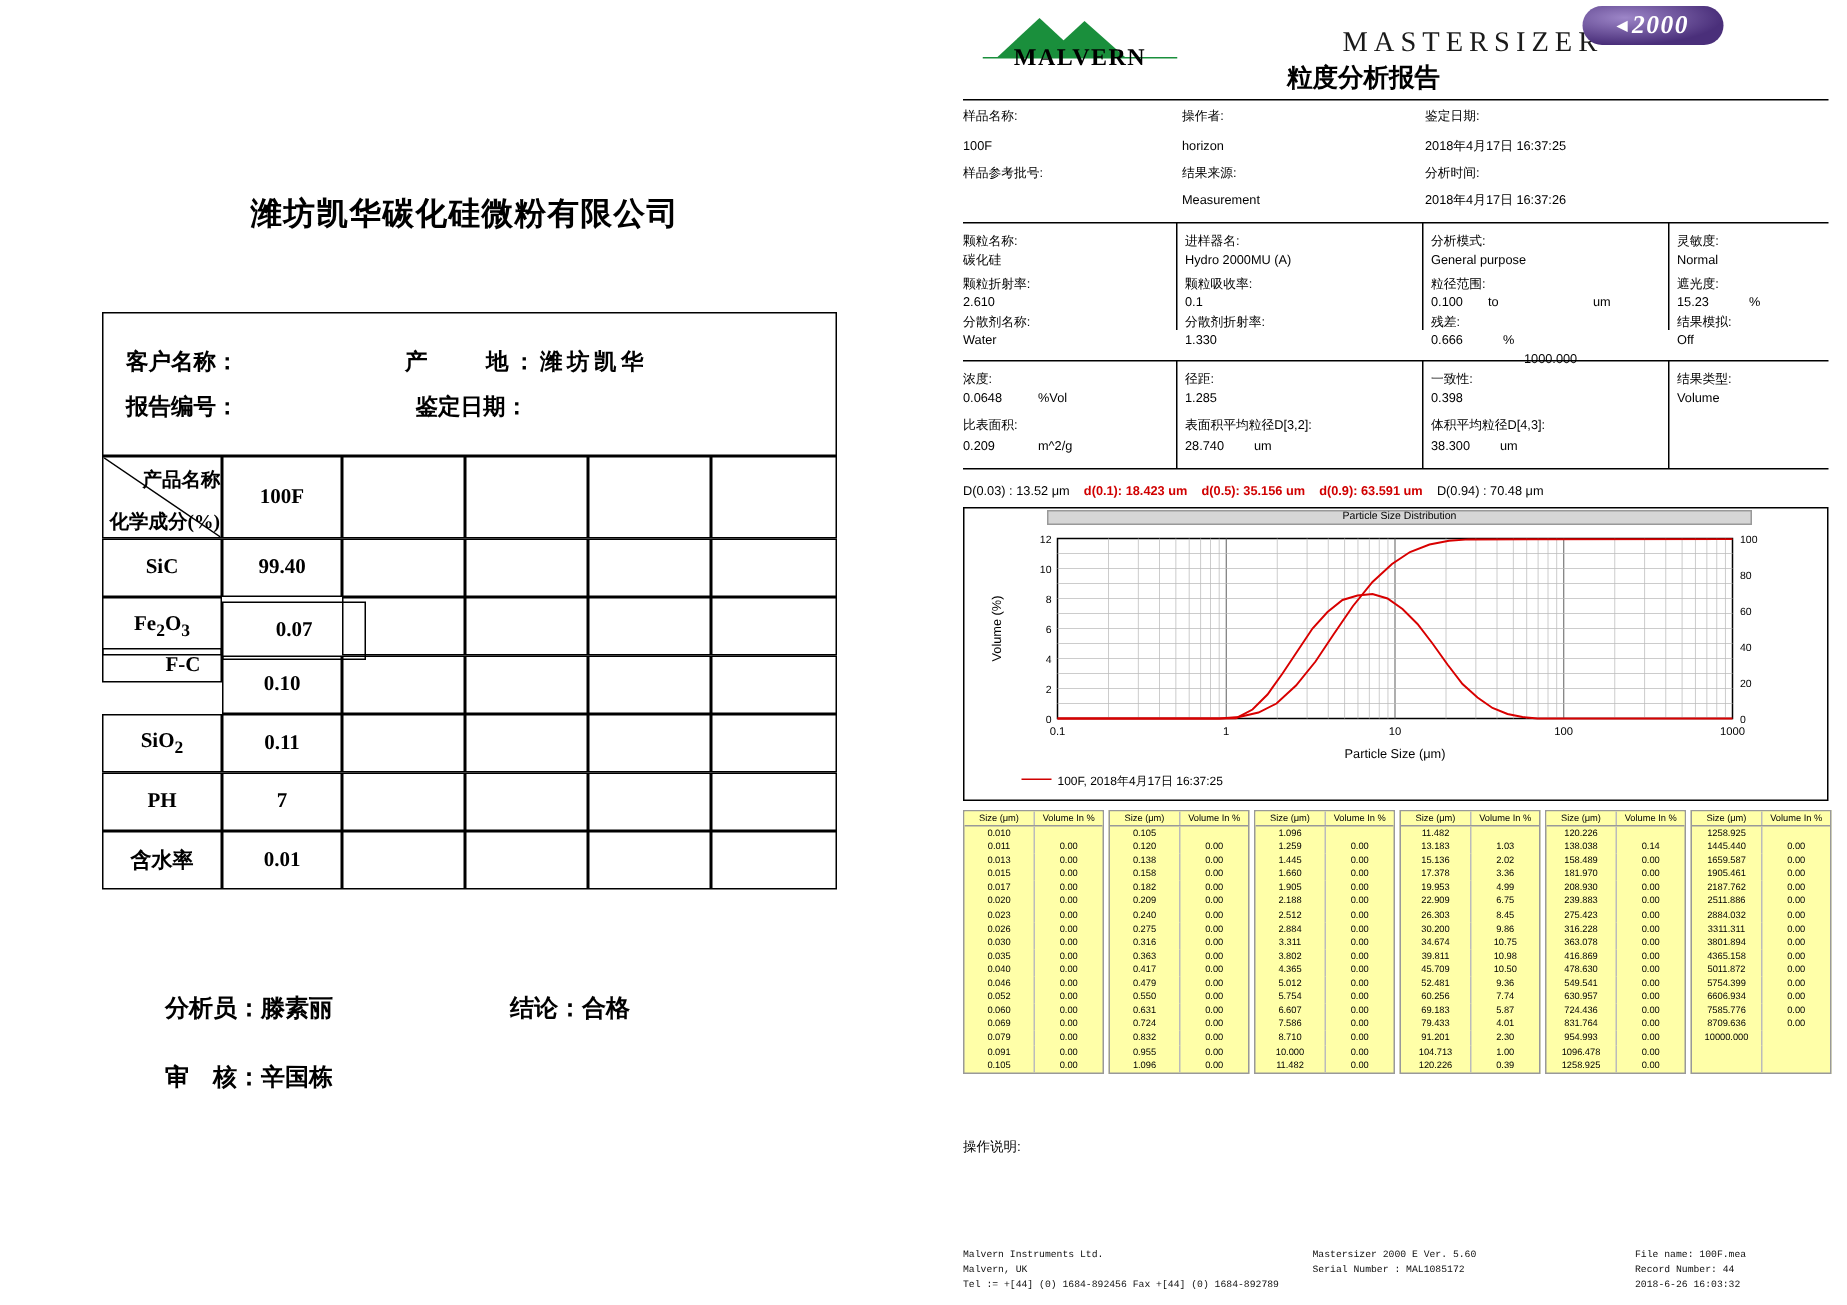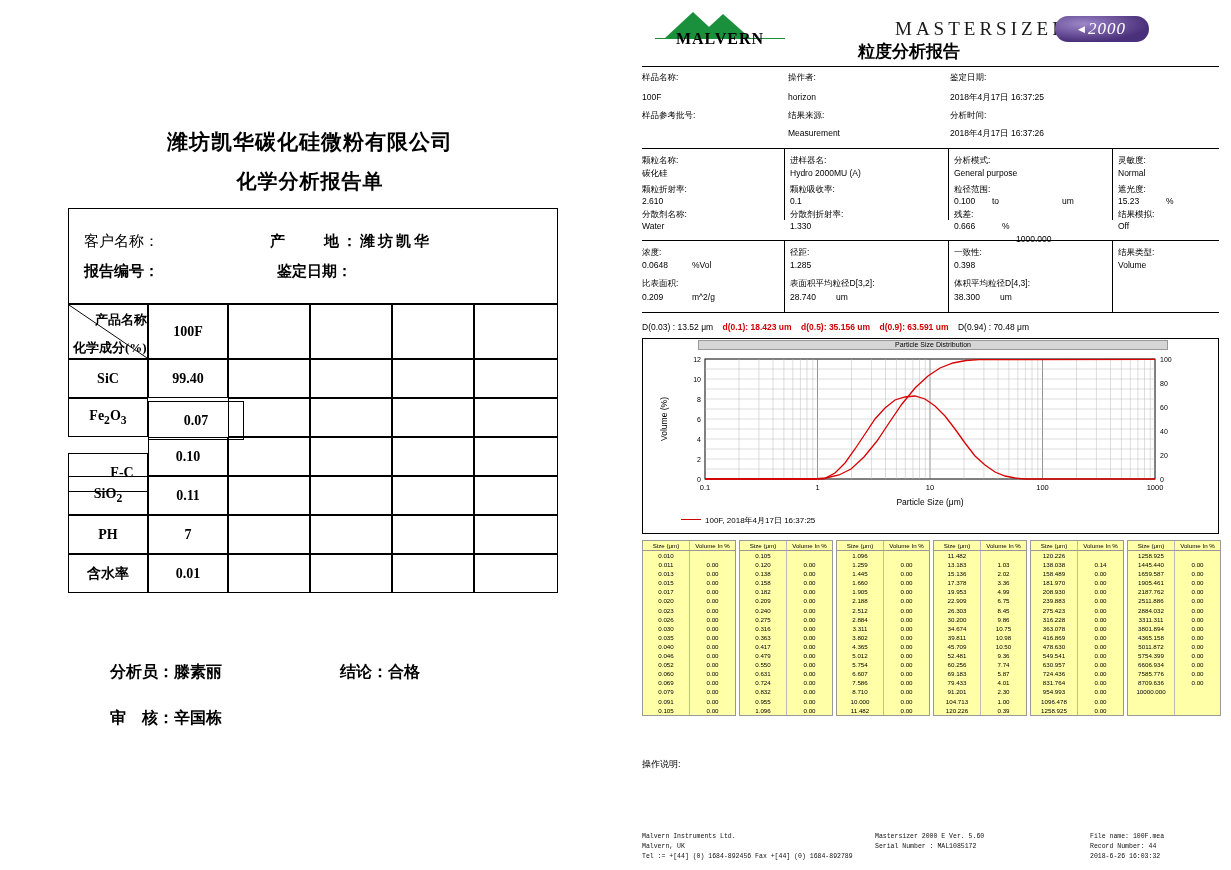--- a/index.html
+++ b/index.html
@@ -13,21 +13,21 @@
     overflow:hidden;
   }
   .page { position:relative; width:1231px; height:870px; }
 
   
   .left-doc { position:absolute; left:0; top:0; width:620px; height:870px; }
   .left-title { position:absolute; width:620px; text-align:center; font-family:"Liberation Serif", serif; font-weight:bold; color:#000; }
   .left-title.t1 { top:128px; font-size:21px; letter-spacing:1px; }
   .left-title.t2 { top:168px; font-size:20px; letter-spacing:1px; }
   .hdr-box { position:absolute; left:68px; top:208px; width:490px; height:96px; border:1px solid #000; }
-  .hdr-line1 { position:absolute; left:84px; top:232px; font-family:"Liberation Serif", serif; font-weight:normal; font-size:15px; }
+  .hdr-line1 { position:absolute; left:84px; top:232px; font-family:"Liberation Serif", serif; font-weight:bold; font-size:15px; }
   .hdr-line1b { position:absolute; left:270px; top:232px; font-family:"Liberation Serif", serif; font-weight:bold; font-size:15px; letter-spacing:3px;}
   .hdr-line2 { position:absolute; left:84px; top:262px; font-family:"Liberation Serif", serif; font-weight:bold; font-size:15px; }
   .hdr-line2b { position:absolute; left:277px; top:262px; font-family:"Liberation Serif", serif; font-weight:bold; font-size:15px; }
 
   .grid { position:absolute; left:68px; top:304px; width:490px; height:295px; }
   .grid .cell { position:absolute; border:1px solid #000; }
   .grid .lbl { display:flex; align-items:center; justify-content:center; font-family:"Liberation Serif", serif; font-weight:bold; font-size:14px; height:100%; }
   .diag { position:absolute; left:0; top:0; width:100%; height:100%; }
   .cat-top { position:absolute; left:26px; top:6px; font-family:"Liberation Serif", serif; font-weight:bold; font-size:13px; }
   .cat-bot { position:absolute; left:4px; top:34px; font-family:"Liberation Serif", serif; font-weight:bold; font-size:13px; }
@@ -37,21 +37,21 @@
   .fl2 { left:340px; top:662px; }
   .fl3 { left:110px; top:708px; }
 
   
   .right-doc { position:absolute; left:630px; top:0; width:601px; height:870px; font-size:8px; }
 
   .malvern-logo { position:absolute; left:25px; top:8px; width:130px; height:36px; }
   .mal-text { position:absolute; left:25px; top:30px; width:130px; text-align:center; font-family:"Liberation Serif", serif; font-weight:bold; font-size:16px; color:#000000; letter-spacing:1px; }
 
   .mastersizer { position:absolute; left:265px; top:18px; font-family:"Liberation Serif", serif; font-size:19px; letter-spacing:4px; color:#1a1a1a; }
-  .badge2000 { position:absolute; left:425px; top:16px; width:94px; height:26px; border-radius:13px; background:radial-gradient(ellipse at 30% 30%, #9d86c8, #4a2f7a 70%); color:#fff; font-family:"Liberation Serif", serif; font-style:italic; font-weight:normal; font-size:17px; display:flex; align-items:center; justify-content:center; letter-spacing:1px; }
+  .badge2000 { position:absolute; left:425px; top:4px; width:94px; height:26px; border-radius:13px; background:radial-gradient(ellipse at 30% 30%, #9d86c8, #4a2f7a 70%); color:#fff; font-family:"Liberation Serif", serif; font-style:italic; font-weight:bold; font-size:17px; display:flex; align-items:center; justify-content:center; letter-spacing:1px; }
   .badge2000::before { content:"◀"; font-size:9px; margin-right:2px; font-style:normal;}
   .cn-title { position:absolute; left:228px; top:40px; font-family:"Liberation Serif", serif; font-weight:bold; font-size:17px; }
 
   .hr { position:absolute; left:12px; width:577px; height:1px; background:#000; }
 
   .fld { position:absolute; font-size:8.5px; font-family:"Liberation Sans", sans-serif; white-space:nowrap; }
 
   .vline { position:absolute; width:1px; background:#000; }
 
   .dline { position:absolute; left:12px; top:322px; font-size:8.5px; white-space:nowrap; }
@@ -79,21 +79,20 @@
   .foot2 { left:245px; top:832px; }
   .foot3 { left:460px; top:832px; }
 </style>
 </head>
 <body>
 
 <div class="page">
 
   <div class="left-doc">
     <div class="left-title t1">潍坊凯华碳化硅微粉有限公司</div>
-    <div class="left-title t2">化学分析报告单</div>
 
     <div class="hdr-box"></div>
     <div class="hdr-line1">客户名称：</div>
     <div class="hdr-line1b">产　　地：潍坊凯华</div>
     <div class="hdr-line2">报告编号：</div>
     <div class="hdr-line2b">鉴定日期：</div>
 
     <div class="grid">
 
       <div class="cell" style="left:0;top:0;width:80px;height:55px;">
@@ -134,21 +133,21 @@
       <div class="cell" style="left:80px;top:97px;width:96px;height:39px;">
           <div class="lbl">
             <span>0.07</span>
           </div>
         </div>
       <div class="cell" style="left:160px;top:94px;width:82px;height:39px;"></div>
       <div class="cell" style="left:242px;top:94px;width:82px;height:39px;"></div>
       <div class="cell" style="left:324px;top:94px;width:82px;height:39px;"></div>
       <div class="cell" style="left:406px;top:94px;width:84px;height:39px;"></div>
 
-      <div class="cell" style="left:0;top:149px;width:80px;height:39px;padding-left:28px;">
+      <div class="cell" style="left:0;top:128px;width:80px;height:23px;padding-left:28px;">
           <div class="lbl">
             <span>F-C</span>
           </div>
         </div>
       <div class="cell" style="left:80px;top:133px;width:80px;height:39px;">
           <div class="lbl">
             <span>0.10</span>
           </div>
         </div>
       <div class="cell" style="left:160px;top:133px;width:82px;height:39px;"></div>

